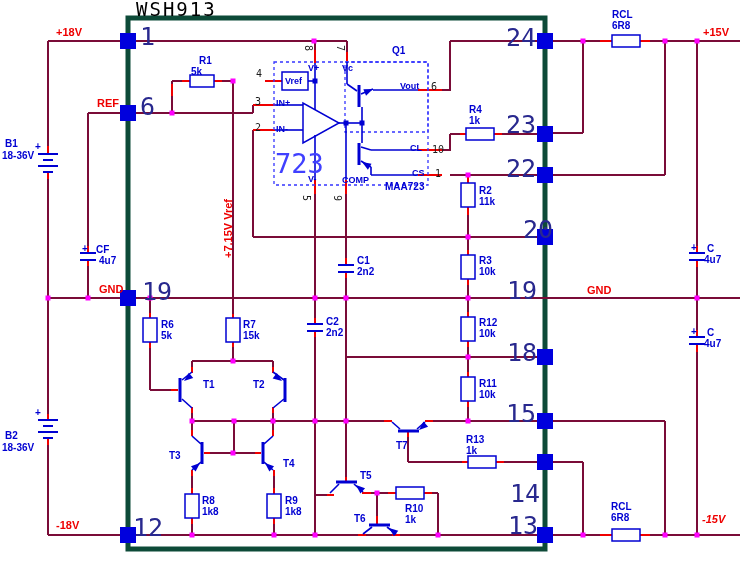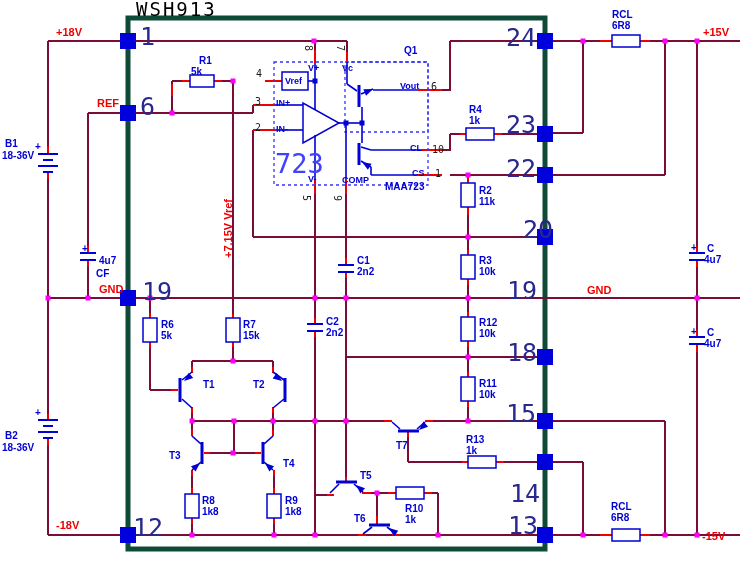--- a/index.html
+++ b/index.html
@@ -335,21 +335,21 @@
       <div class="lab pin-num" style="left: 507px; top: 276px;">19</div>
       <div class="lab pin-num" style="left: 507px; top: 338px;">18</div>
       <div class="lab pin-num" style="left: 506px; top: 399px;">15</div>
       <div class="lab pin-num" style="left: 510px; top: 439px; margin-top: 40px;">14</div>
       <div class="lab pin-num" style="left: 508px; top: 511px;">13</div>
       <div class="lab lab-red" style="left: 56px; top: 26px;">+18V</div>
       <div class="lab lab-red" style="left: 97px; top: 97px;">REF</div>
       <div class="lab lab-red" style="left: 99px; top: 283px;">GND</div>
       <div class="lab lab-red" style="left: 56px; top: 519px;">-18V</div>
       <div class="lab lab-red" style="left: 703px; top: 26px;">+15V</div>
-      <div class="lab lab-red" style="left: 702px; top: 530px;">-15V</div>
+      <div class="lab lab-red" style="left: 702px; top: 513px; font-style: italic;">-15V</div>
       <div class="lab lab-red" style="left: 587px; top: 284px;">GND</div>
       <div class="lab lab-red rotm90" style="left: 222px; top: 258px;">+7.15V Vref</div>
       <div class="lab lab-blue" style="left: 5px; top: 138px;">B1</div>
       <div class="lab lab-blue" style="left: 2px; top: 150px;">18-36V</div>
       <div class="lab lab-blue" style="left: 5px; top: 430px;">B2</div>
       <div class="lab lab-blue" style="left: 2px; top: 442px;">18-36V</div>
       <div class="lab lab-blue" style="left: 191px; top: 55px; margin-left: 8px;">R1</div>
       <div class="lab lab-blue" style="left: 191px; top: 66px;">5k</div>
       <div class="lab lab-blue" style="left: 612px; top: 9px;">RCL</div>
       <div class="lab lab-blue" style="left: 612px; top: 20px;">6R8</div>
@@ -374,39 +374,39 @@
       <div class="lab lab-blue" style="left: 285px; top: 495px;">R9</div>
       <div class="lab lab-blue" style="left: 285px; top: 506px;">1k8</div>
       <div class="lab lab-blue" style="left: 405px; top: 503px;">R10</div>
       <div class="lab lab-blue" style="left: 405px; top: 514px;">1k</div>
       <div class="lab lab-blue" style="left: 611px; top: 501px;">RCL</div>
       <div class="lab lab-blue" style="left: 611px; top: 512px;">6R8</div>
       <div class="lab lab-blue" style="left: 357px; top: 255px;">C1</div>
       <div class="lab lab-blue" style="left: 357px; top: 266px;">2n2</div>
       <div class="lab lab-blue" style="left: 326px; top: 316px;">C2</div>
       <div class="lab lab-blue" style="left: 326px; top: 327px;">2n2</div>
-      <div class="lab lab-blue" style="left: 96px; top: 244px; margin-top: 24px;">CF</div>
+      <div class="lab lab-blue" style="left: 96px; top: 244px;">CF</div>
       <div class="lab lab-blue" style="left: 99px; top: 255px;">4u7</div>
       <div class="lab lab-blue" style="left: 707px; top: 243px;">C</div>
       <div class="lab lab-blue" style="left: 704px; top: 254px;">4u7</div>
       <div class="lab lab-blue" style="left: 707px; top: 327px;">C</div>
       <div class="lab lab-blue" style="left: 704px; top: 338px;">4u7</div>
       <div class="lab lab-blue" style="left: 35px; top: 141px;">+</div>
       <div class="lab lab-blue" style="left: 35px; top: 407px;">+</div>
       <div class="lab lab-blue" style="left: 82px; top: 243px;">+</div>
       <div class="lab lab-blue" style="left: 691px; top: 242px;">+</div>
       <div class="lab lab-blue" style="left: 691px; top: 326px;">+</div>
       <div class="lab lab-blue" style="left: 203px; top: 379px;">T1</div>
       <div class="lab lab-blue" style="left: 253px; top: 379px;">T2</div>
       <div class="lab lab-blue" style="left: 169px; top: 450px;">T3</div>
       <div class="lab lab-blue" style="left: 283px; top: 450px; margin-top: 8px;">T4</div>
       <div class="lab lab-blue" style="left: 323px; top: 470px; margin-left: 37px;">T5</div>
       <div class="lab lab-blue" style="left: 354px; top: 513px;">T6</div>
       <div class="lab lab-blue" style="left: 396px; top: 404px; margin-top: 36px;">T7</div>
-      <div class="lab lab-blue" style="left: 404px; top: 45px;">Q1</div>
+      <div class="lab lab-blue" style="left: 392px; top: 45px;">Q1</div>
       <div class="lab l723" style="left: 275px; top: 148px;">723</div>
       <div class="lab lab-blue" style="left: 385px; top: 181px;">MAA723</div>
       <div class="lab lab-blue-sm" style="left: 285px; top: 76px;">Vref</div>
       <div class="lab lab-blue-sm" style="left: 308px; top: 63px;">V+</div>
       <div class="lab lab-blue-sm" style="left: 342px; top: 63px;">Vc</div>
       <div class="lab lab-blue-sm" style="left: 276px; top: 98px;">IN+</div>
       <div class="lab lab-blue-sm" style="left: 276px; top: 124px;">IN-</div>
       <div class="lab lab-blue-sm" style="left: 308px; top: 174px;">V-</div>
       <div class="lab lab-blue-sm" style="left: 342px; top: 175px;">COMP</div>
       <div class="lab lab-blue-sm" style="left: 400px; top: 81px;">Vout</div>

